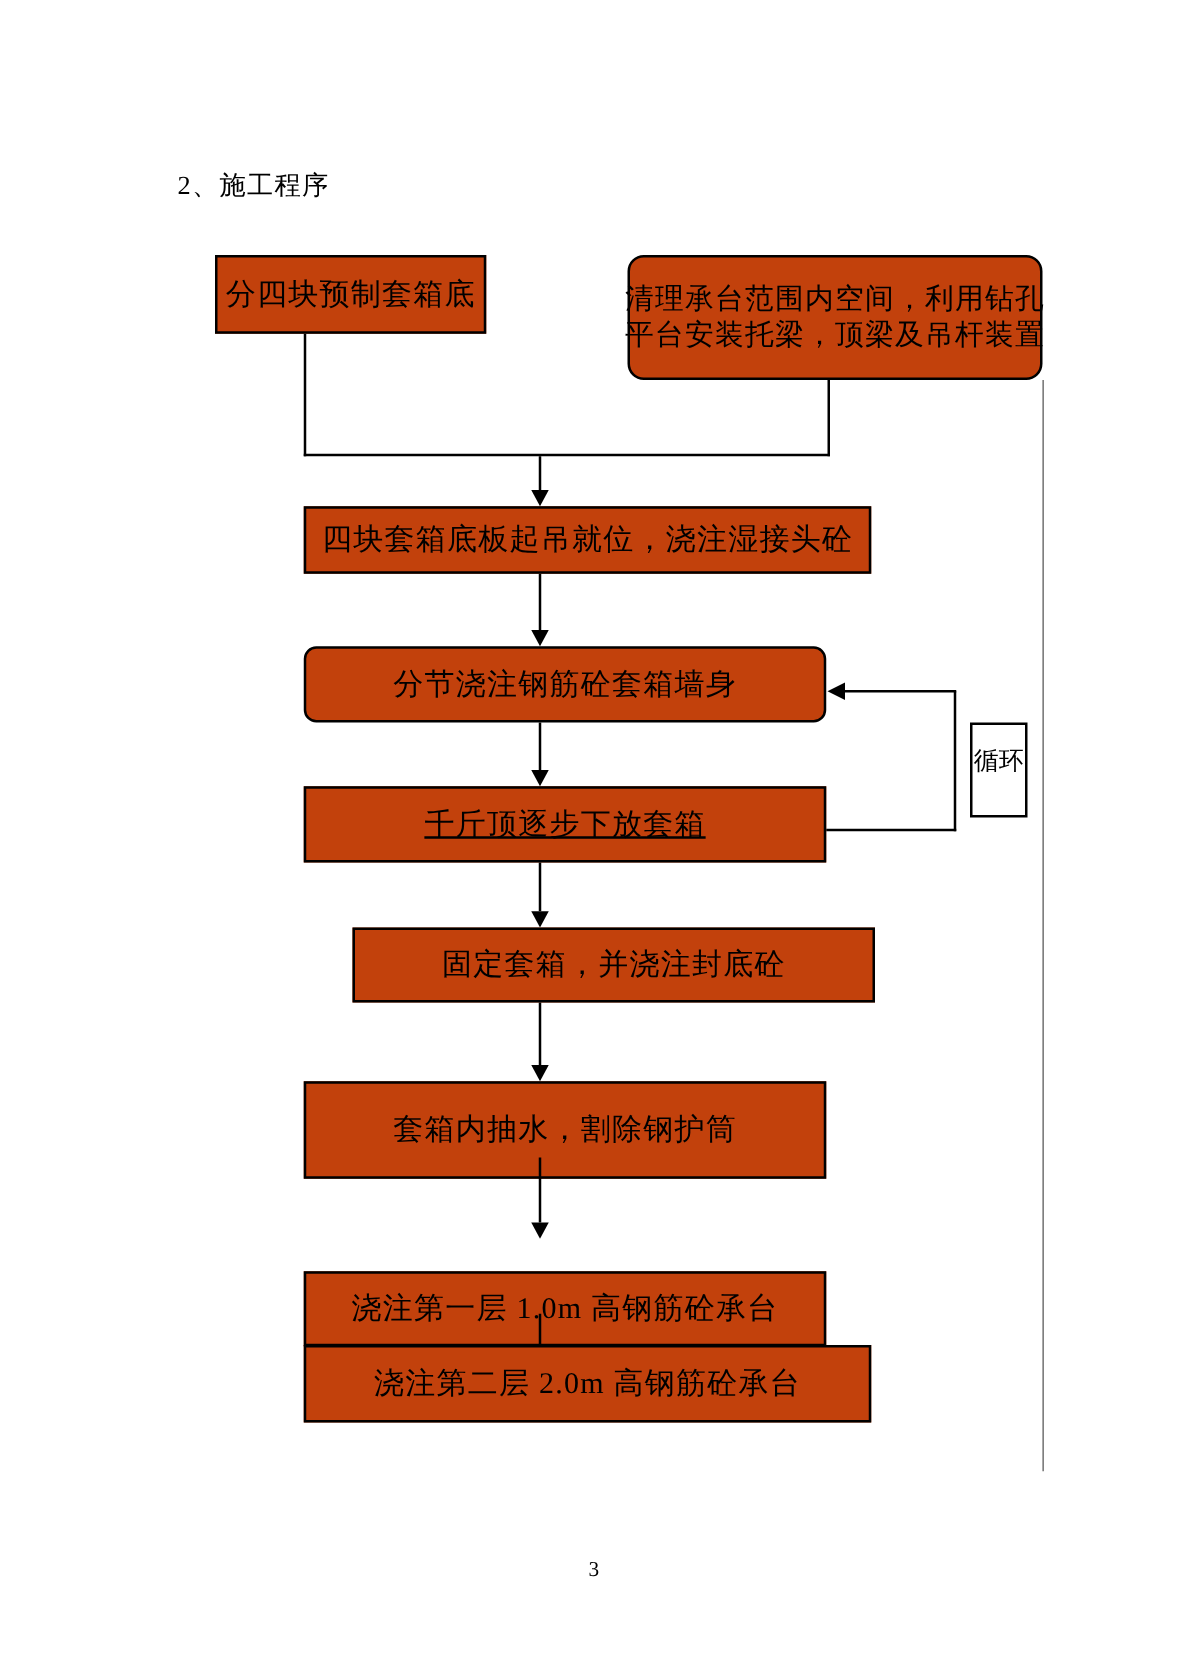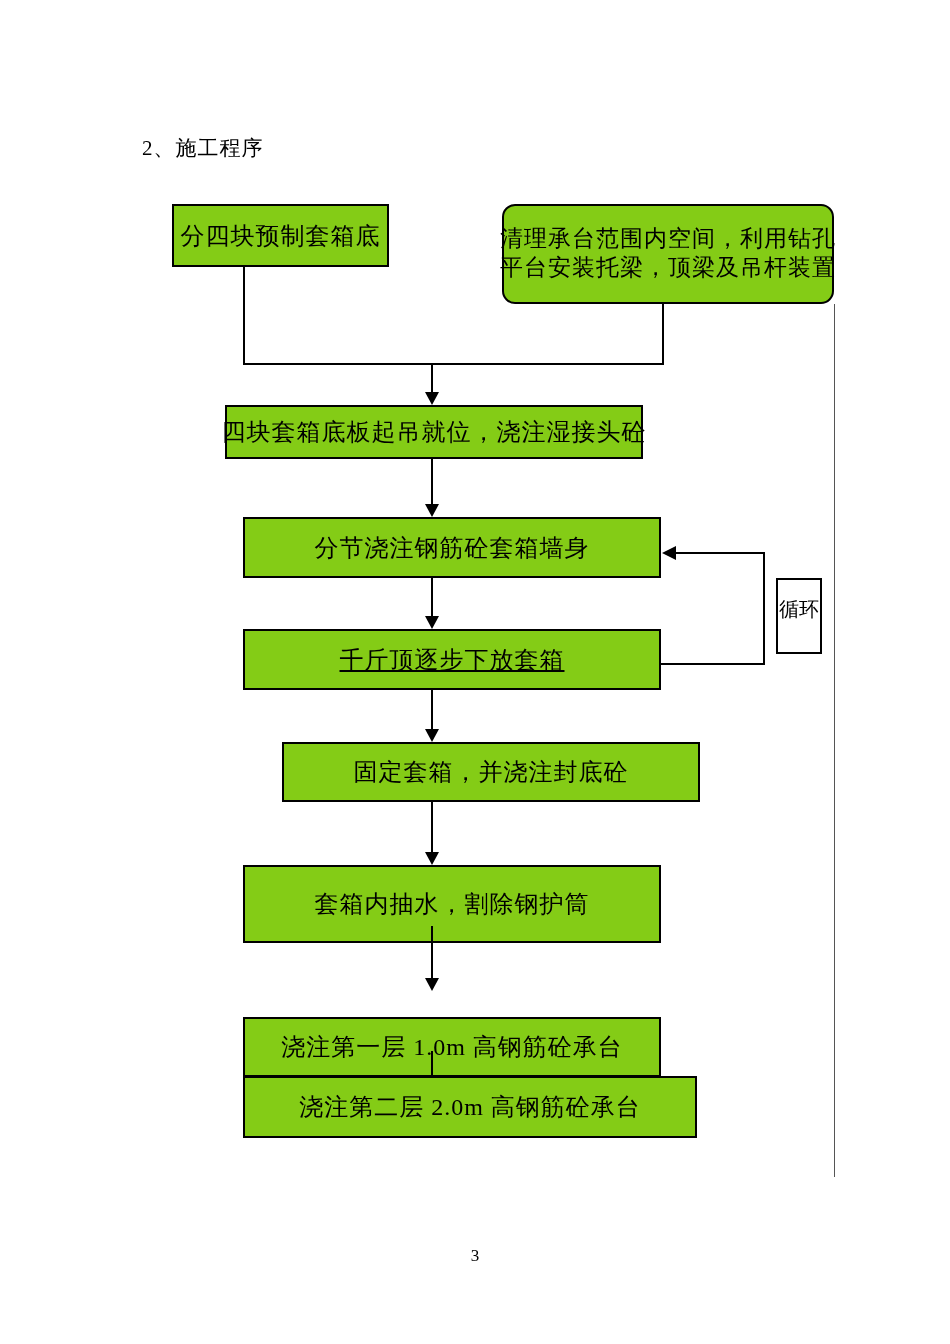--- a/index.html
+++ b/index.html
@@ -21,21 +21,21 @@
     left: 142px;
     top: 134px;
     font-size: 21px;
     letter-spacing: 1px;
     white-space: nowrap;
   }
   .fbox {
     position: absolute;
     border: 2px solid #000000;
     box-sizing: border-box;
-    background: #84cc16;
+    background: #c2410c;
     display: flex;
     flex-direction: column;
     align-items: center;
     justify-content: center;
     font-size: 24px;
     text-align: left;
     letter-spacing: 1px;
     line-height: 1.25;
   }
   .fbox .bline { white-space: nowrap; }
@@ -85,22 +85,22 @@
     position: absolute;
     left: 0;
     top: 1246px;
     width: 950px;
     text-align: center;
     font-size: 17px;
   }
   
   #box-prefab   { left: 172px; top: 204px; width: 217px; height: 63px; }
   #box-prepare  { left: 502px; top: 204px; width: 332px; height: 100px; font-size: 23px; border-radius: 13px; }
-  #box-hoist    { left: 225px; top: 405px; width: 418px; height: 54px; }
-  #box-wall     { left: 243px; top: 517px; width: 418px; height: 61px; }
+  #box-hoist    { left: 243px; top: 405px; width: 454px; height: 54px; }
+  #box-wall     { left: 243px; top: 517px; width: 418px; height: 61px; border-radius: 10px; }
   #box-jack     { left: 243px; top: 629px; width: 418px; height: 61px; text-decoration: underline; }
   #box-fix      { left: 243px; top: 742px; width: 418px; height: 60px; margin-left: 39px; }
   #box-pump     { left: 243px; top: 865px; width: 418px; height: 78px; }
   #box-cap1     { left: 243px; top: 991px; width: 418px; height: 60px; margin-top: 26px; }
   #box-cap2     { left: 243px; top: 1076px; width: 454px; height: 62px; font-family: Liberation Serif, serif; }
 </style>
 </head>
 <body>
 
 <div class="page">

